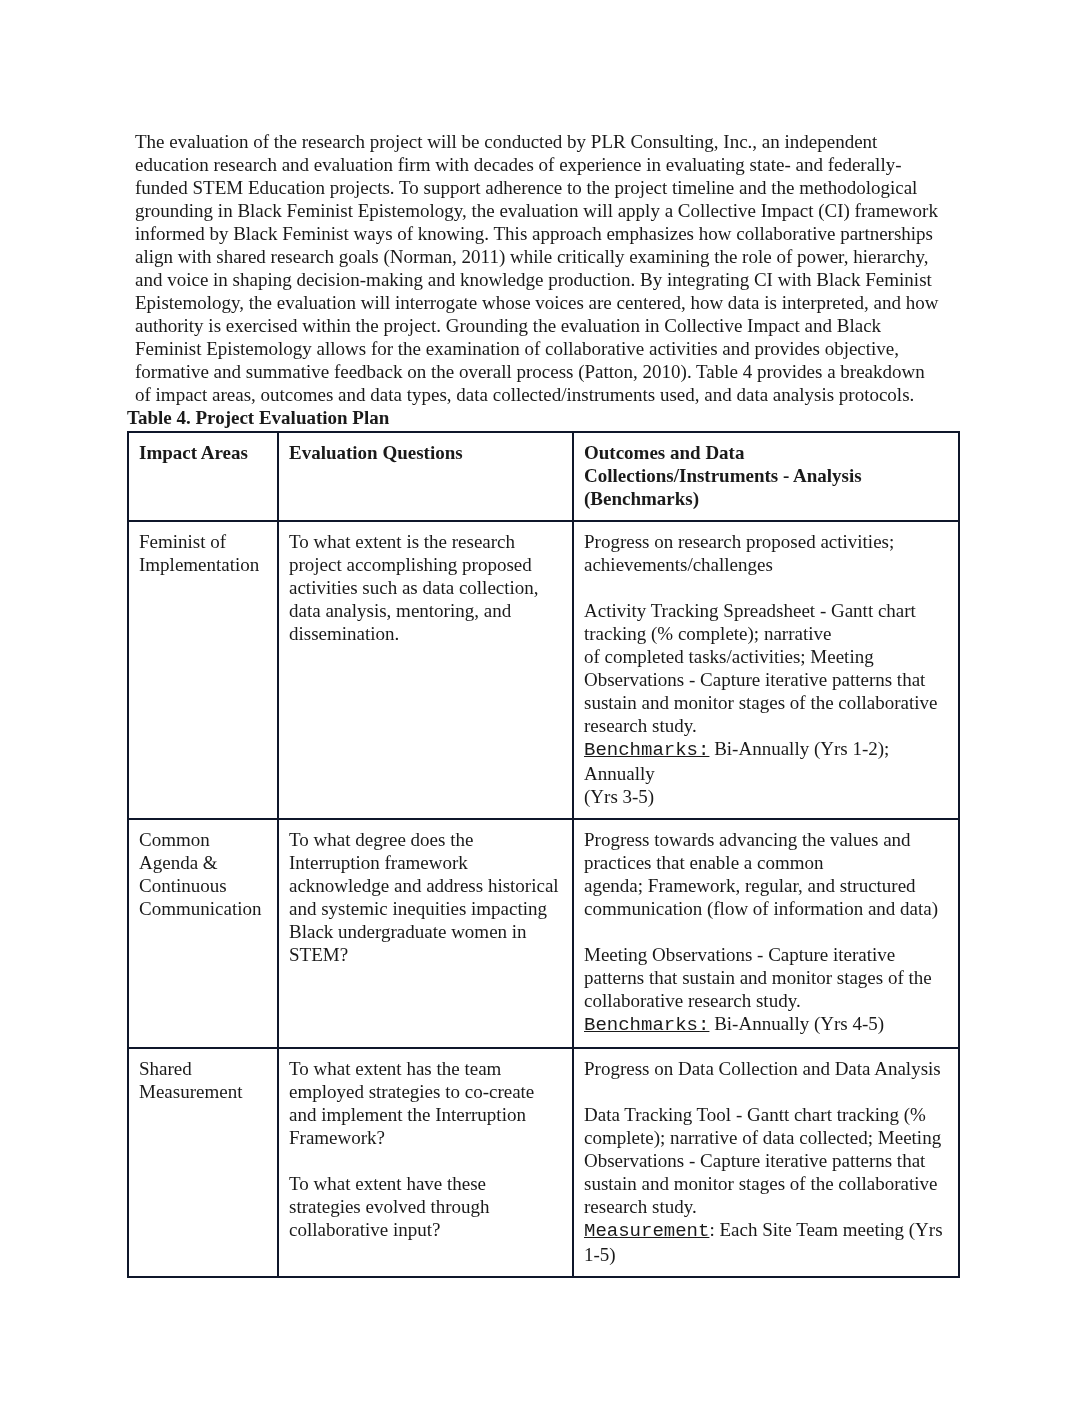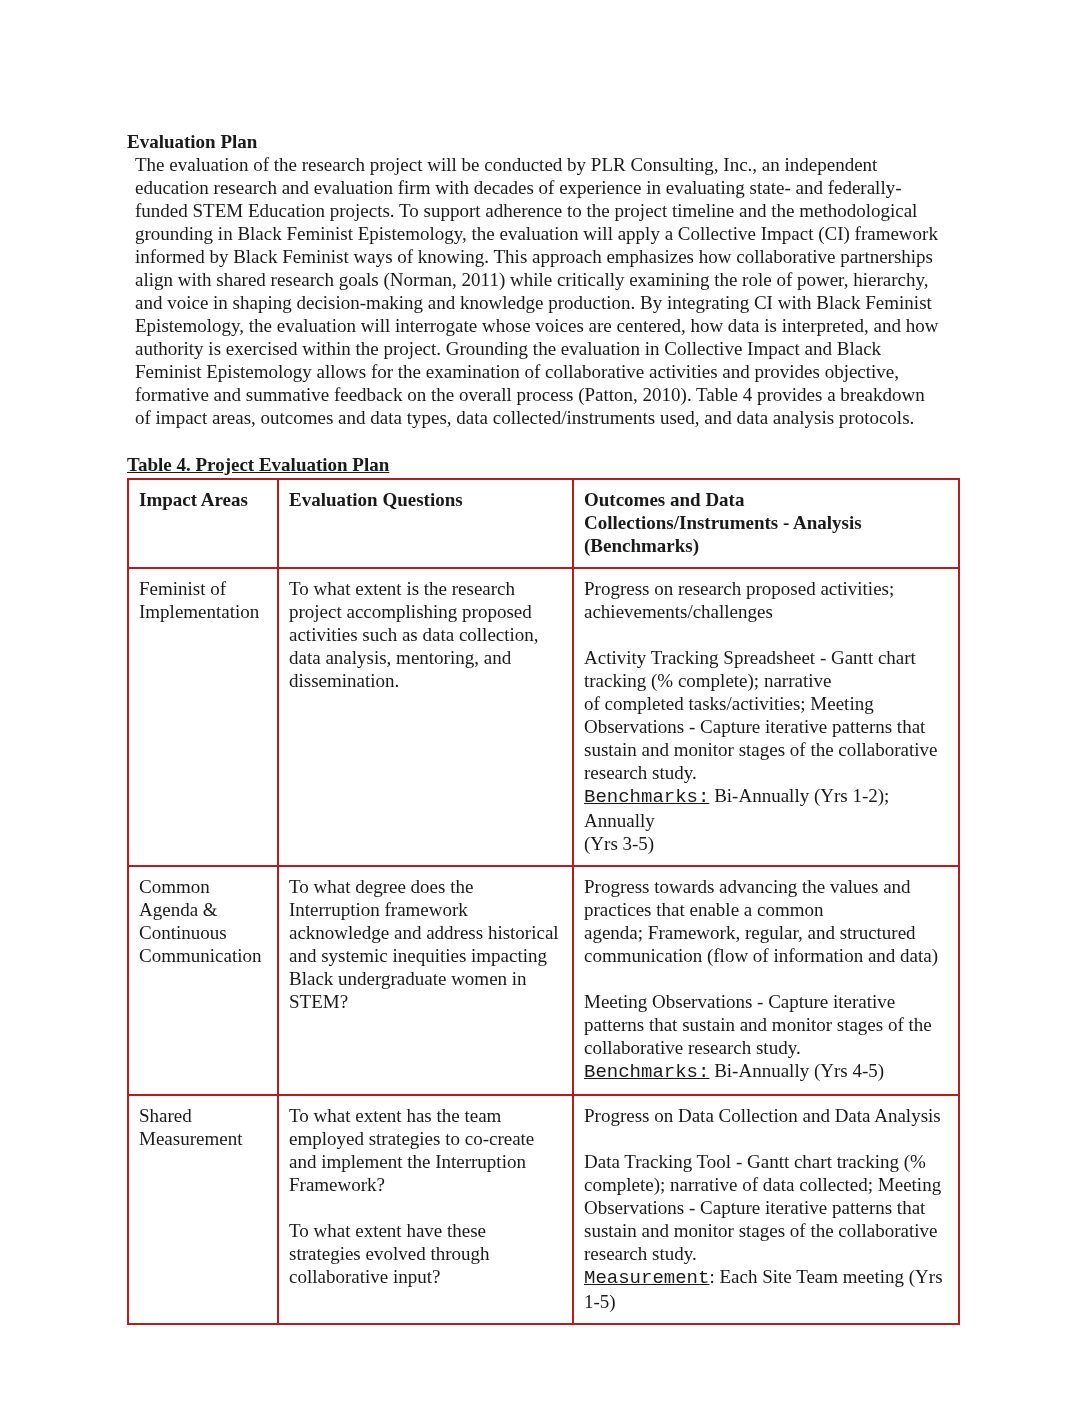--- a/index.html
+++ b/index.html
@@ -25,56 +25,54 @@
   .doc-heading {
     font-weight: bold;
     white-space: pre-line;
   }
   .intro {
     white-space: pre-line;
     width: 850px;
     margin-left: 8px;
   }
   .table-caption {
-    margin-top: 24px;
+    margin-top: 0;
     font-weight: bold;
-    text-decoration: underline;
     white-space: pre-line;
   }
   table.eval-table {
     margin-top: 2px;
     border-collapse: collapse;
     table-layout: fixed;
     width: 831px;
   }
   table.eval-table col.c1 { width: 150px; }
   table.eval-table col.c2 { width: 295px; }
   table.eval-table col.c3 { width: 386px; }
   table.eval-table th,
   table.eval-table td {
-    border: 2px solid #b91c1c;
+    border: 2px solid #0f172a;
     vertical-align: top;
     text-align: left;
     padding: 8px 8px 10px 10px;
     font-size: 19px;
     line-height: 23px;
   }
   table.eval-table th {
     font-weight: bold;
   }
   .pre { white-space: pre-line; }
   .benchline { white-space: pre-line; }
   .u { text-decoration: underline; font-family: Liberation Mono, monospace; }
 </style>
 </head>
 <body>
 
 <div class="content">
 
-  <div class="doc-heading">Evaluation Plan</div>
 
   <div class="intro">The evaluation of the research project will be conducted by PLR Consulting, Inc., an independent
 education research and evaluation firm with decades of experience in evaluating state- and federally-
 funded STEM Education projects. To support adherence to the project timeline and the methodological
 grounding in Black Feminist Epistemology, the evaluation will apply a Collective Impact (CI) framework
 informed by Black Feminist ways of knowing. This approach emphasizes how collaborative partnerships
 align with shared research goals (Norman, 2011) while critically examining the role of power, hierarchy,
 and voice in shaping decision-making and knowledge production. By integrating CI with Black Feminist
 Epistemology, the evaluation will interrogate whose voices are centered, how data is interpreted, and how
 authority is exercised within the project. Grounding the evaluation in Collective Impact and Black

